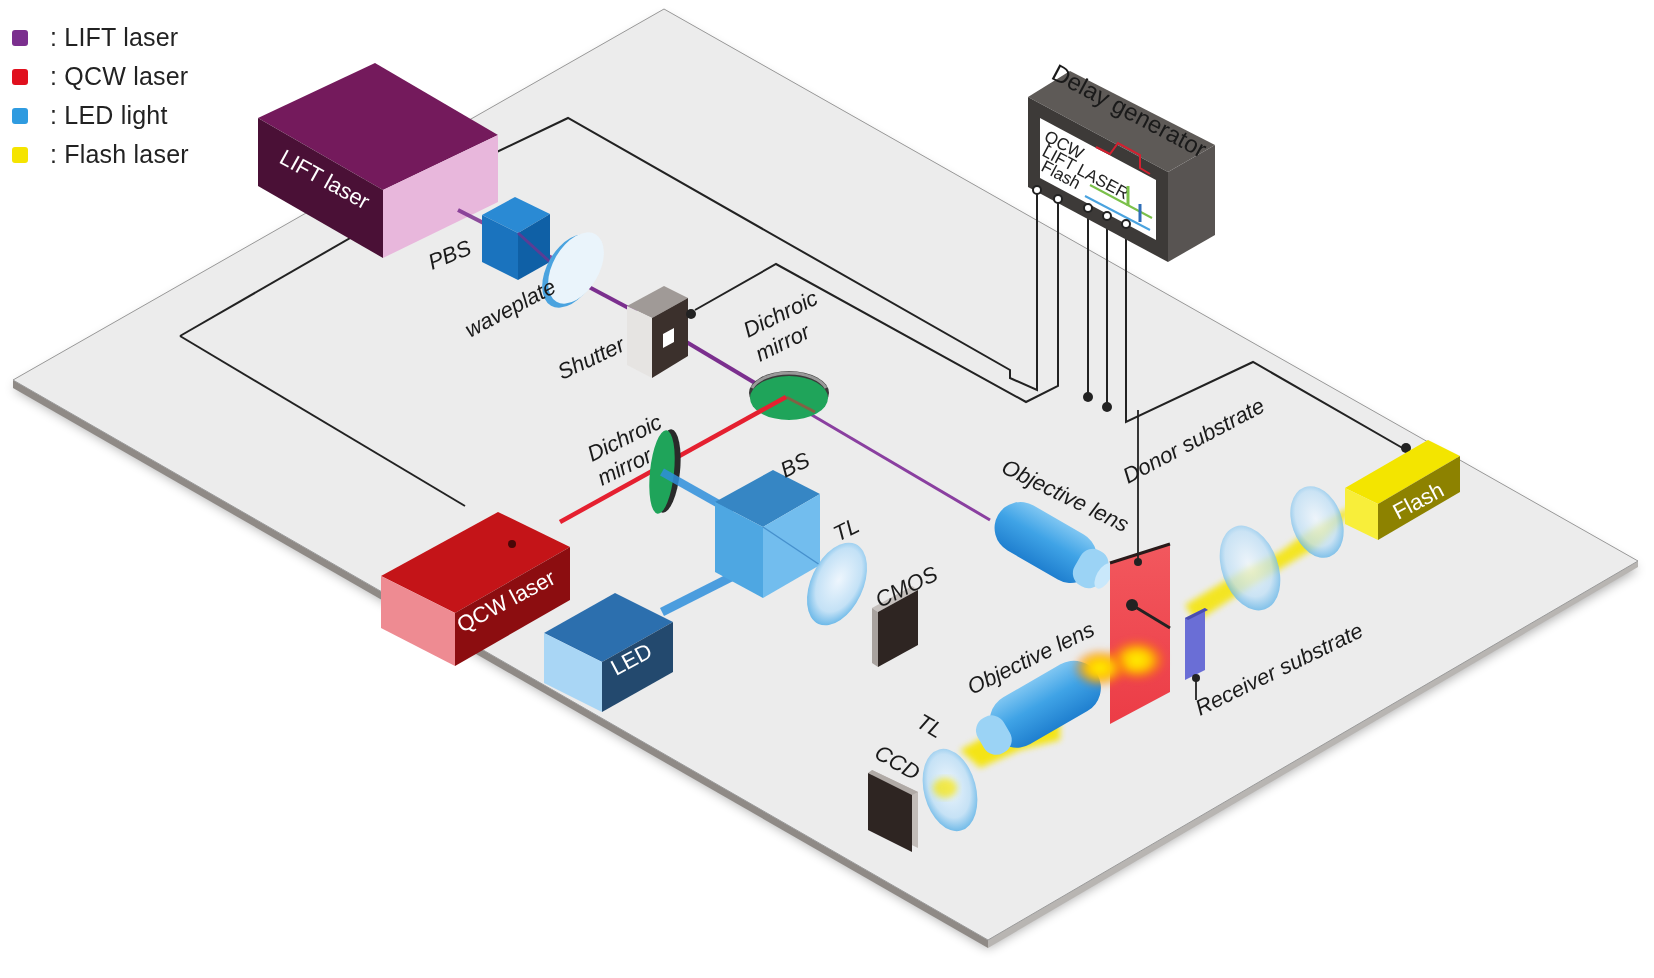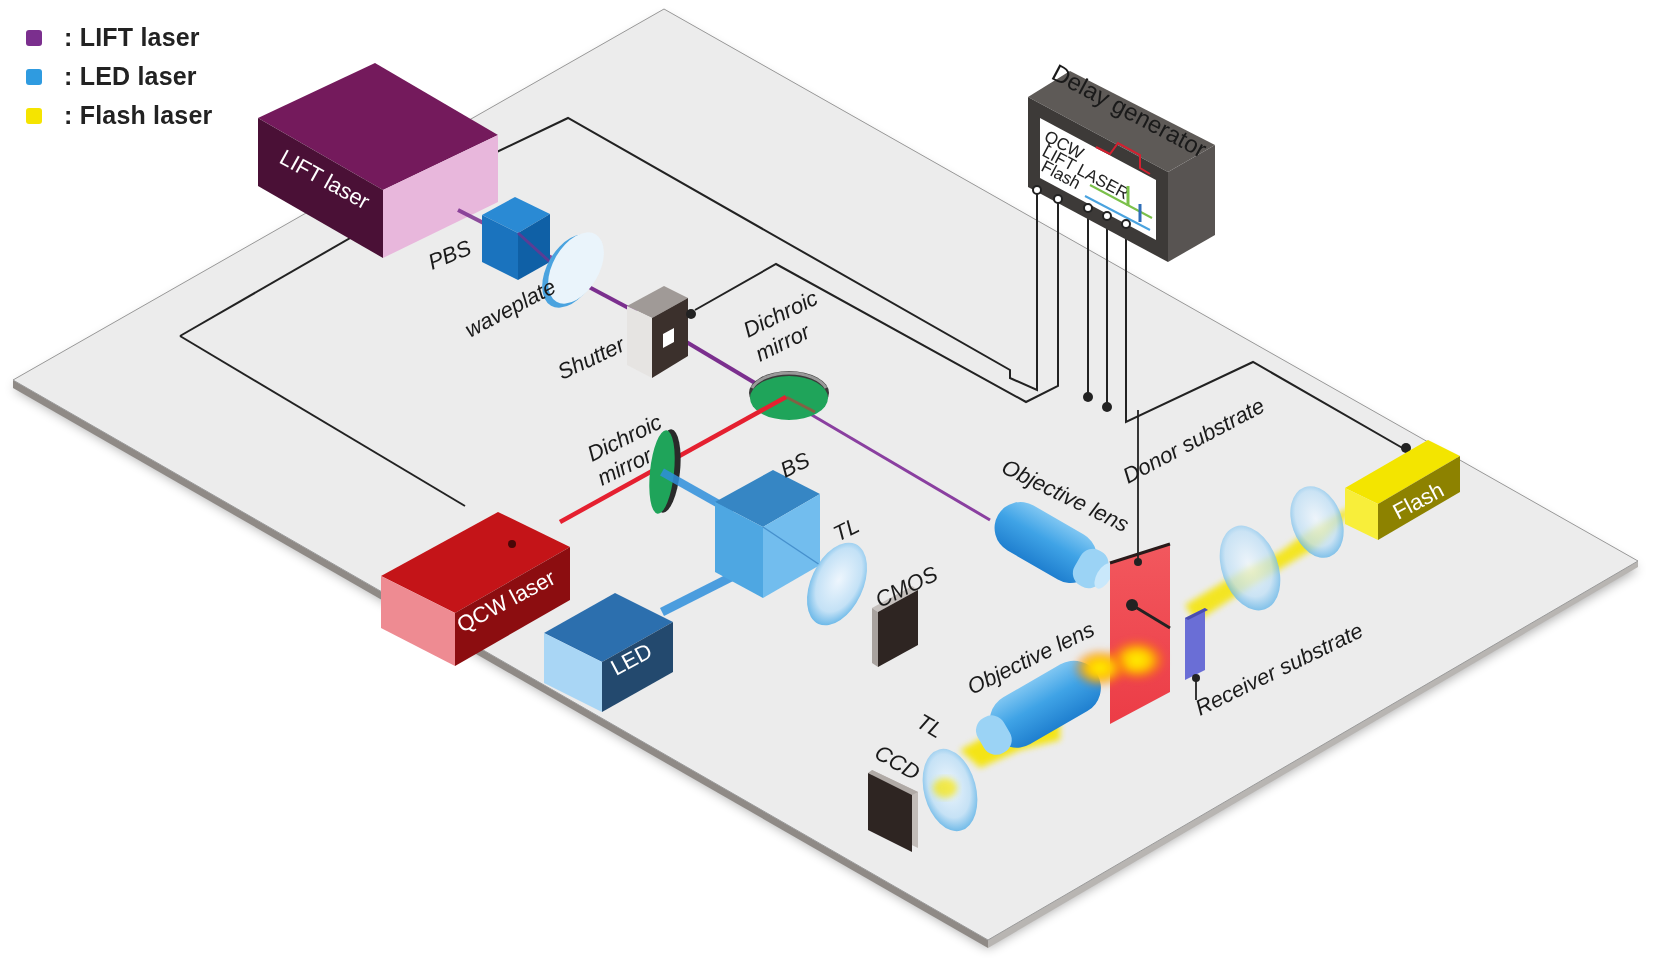--- a/index.html
+++ b/index.html
@@ -1,18 +1,18 @@
 <!DOCTYPE html>
 <html><head>
 <meta charset="utf-8">
 <style>
   html, body { margin:0; padding:0; background:#ffffff; }
   body { width:1654px; height:978px; overflow:hidden; position:relative; font-family:"Liberation Sans", sans-serif; }
   #stage { position:absolute; left:0; top:0; width:1654px; height:978px; }
-  .legend { position:absolute; left:26px; top:18px;font-weight:bold; }
+  .legend { position:absolute; left:12px; top:18px; }
   .legend-row { display:flex; align-items:center; height:39px; }
   .legend-swatch { width:16px; height:16px; border-radius:3px; margin-right:22px; filter:blur(0.6px); }
   .legend-text { font-size:25px; color:#222; letter-spacing:0.2px; }
   svg text { font-family:"Liberation Sans", sans-serif; }
   .lbl { font-size:22px; font-style:italic; fill:#1a1a1a; }
   .boxlbl { font-size:22px; fill:#ffffff; }
   .wire { fill:none; stroke:#222; stroke-width:2; }
 </style>
 </head>
 <body>
@@ -264,21 +264,25 @@
   </g>
 </svg>
 
   
   <div class="legend">
     <div class="legend-row">
       <span class="legend-swatch" style="background:#7b2f8e"></span>
       <span class="legend-text">: LIFT laser</span>
     </div>
     <div class="legend-row">
+      <span class="legend-swatch" style="background:#e0101e"></span>
+      <span class="legend-text">: QCW laser</span>
+    </div>
+    <div class="legend-row">
       <span class="legend-swatch" style="background:#2f9be0"></span>
-      <span class="legend-text">: LED laser</span>
+      <span class="legend-text">: LED light</span>
     </div>
     <div class="legend-row">
       <span class="legend-swatch" style="background:#f5e400"></span>
       <span class="legend-text">: Flash laser</span>
     </div>
   </div>
 </div>
 
 </body></html>

